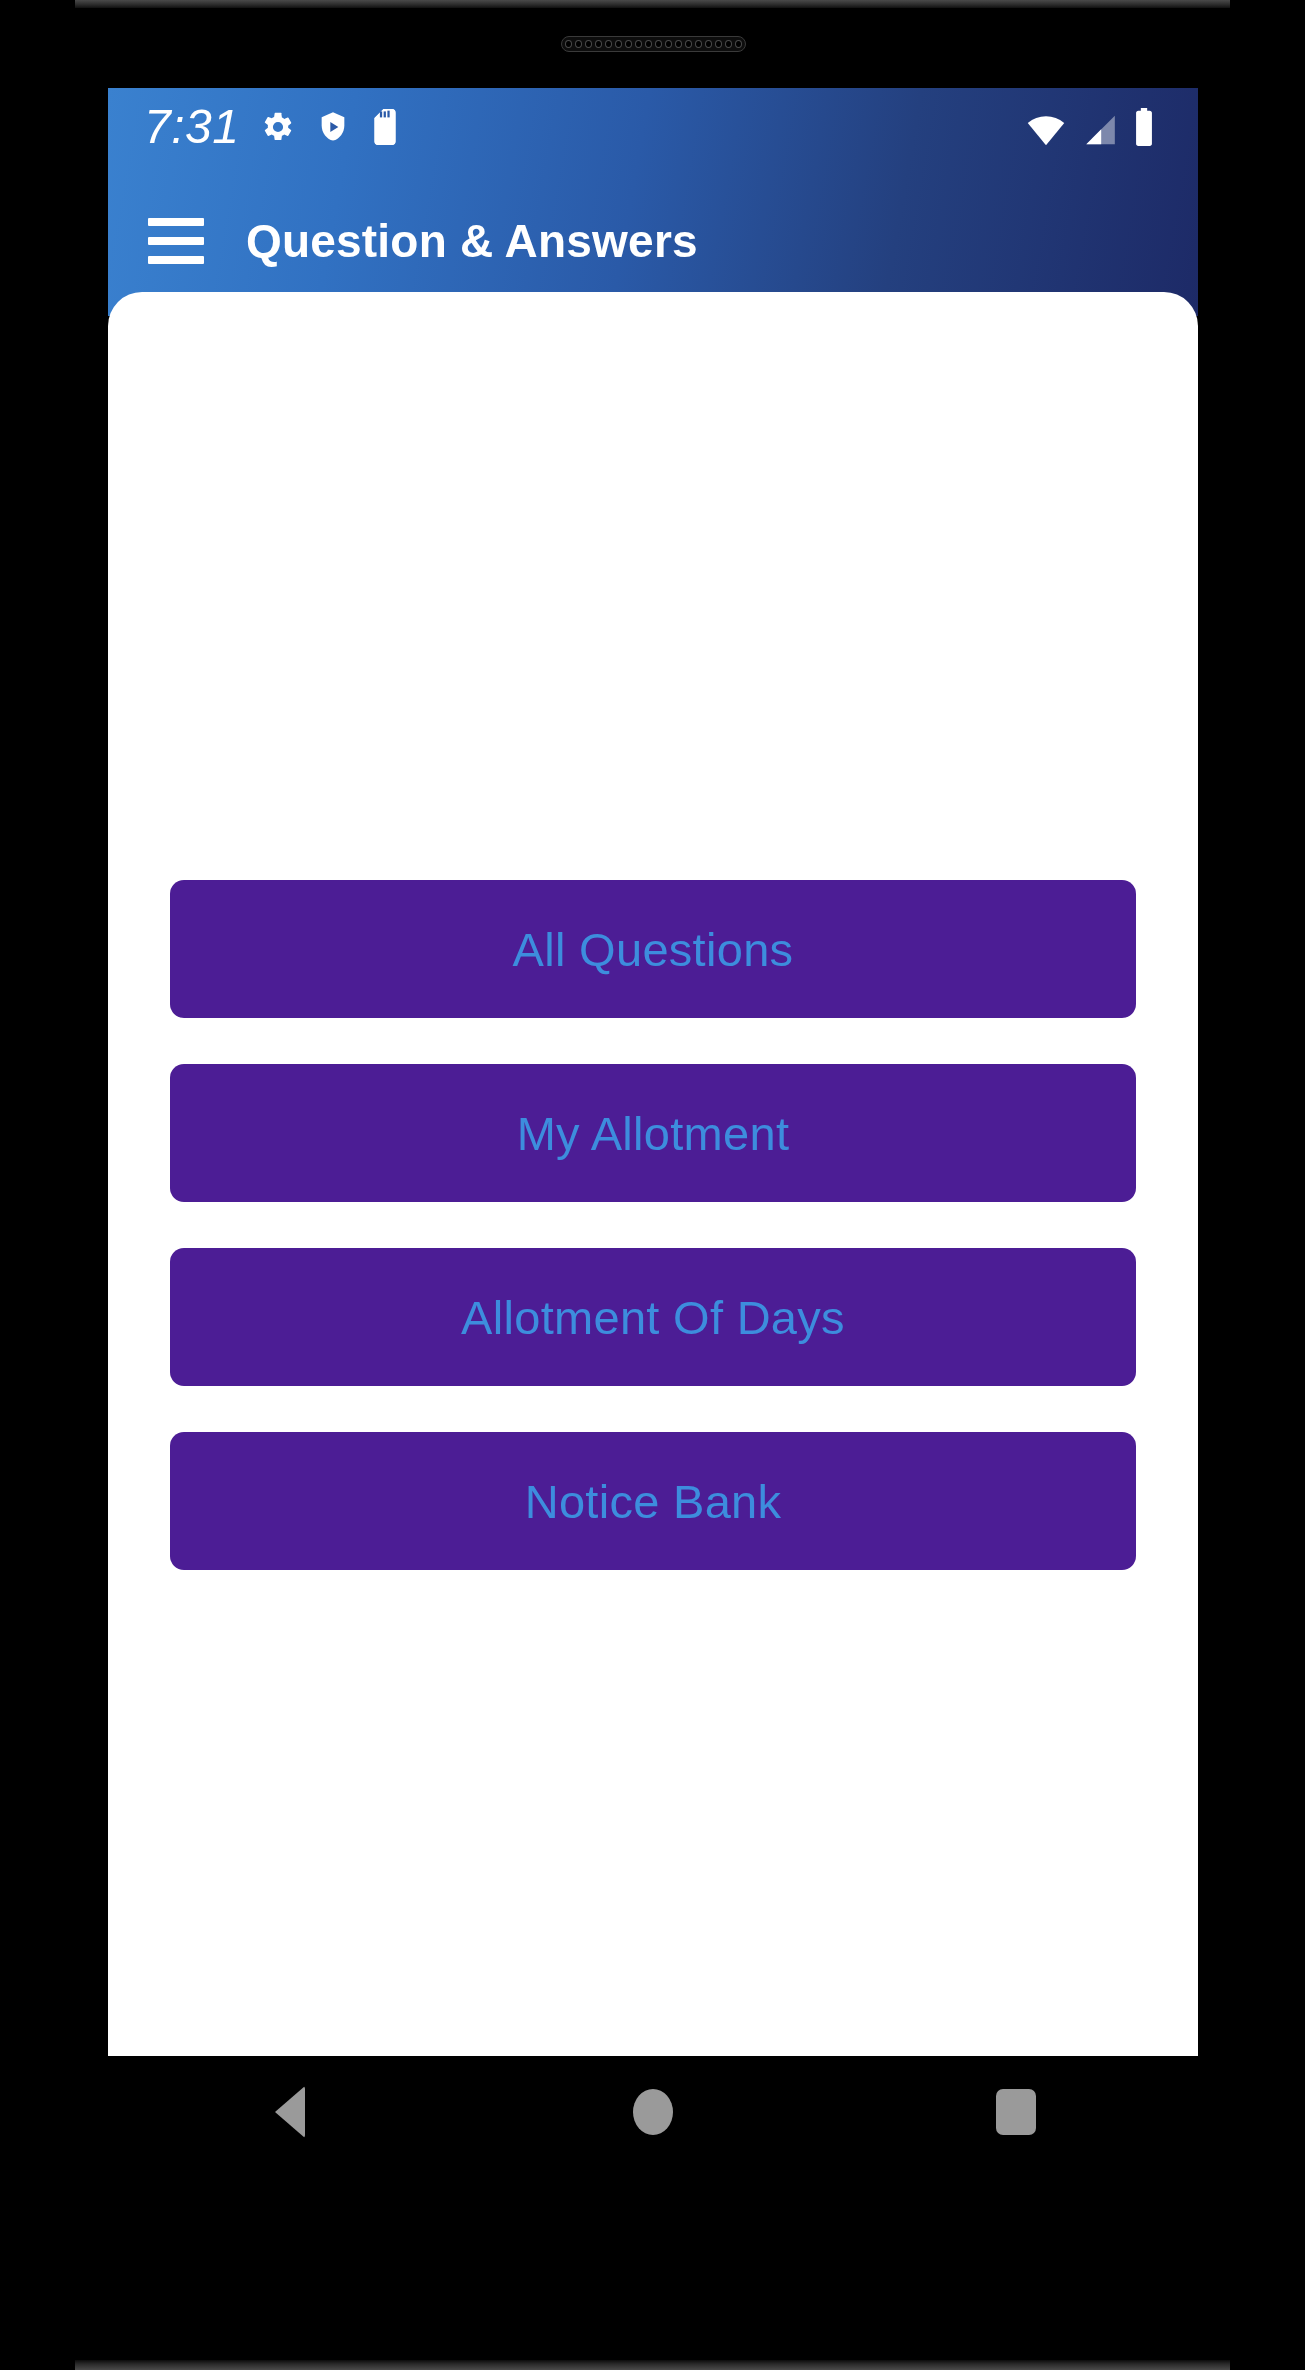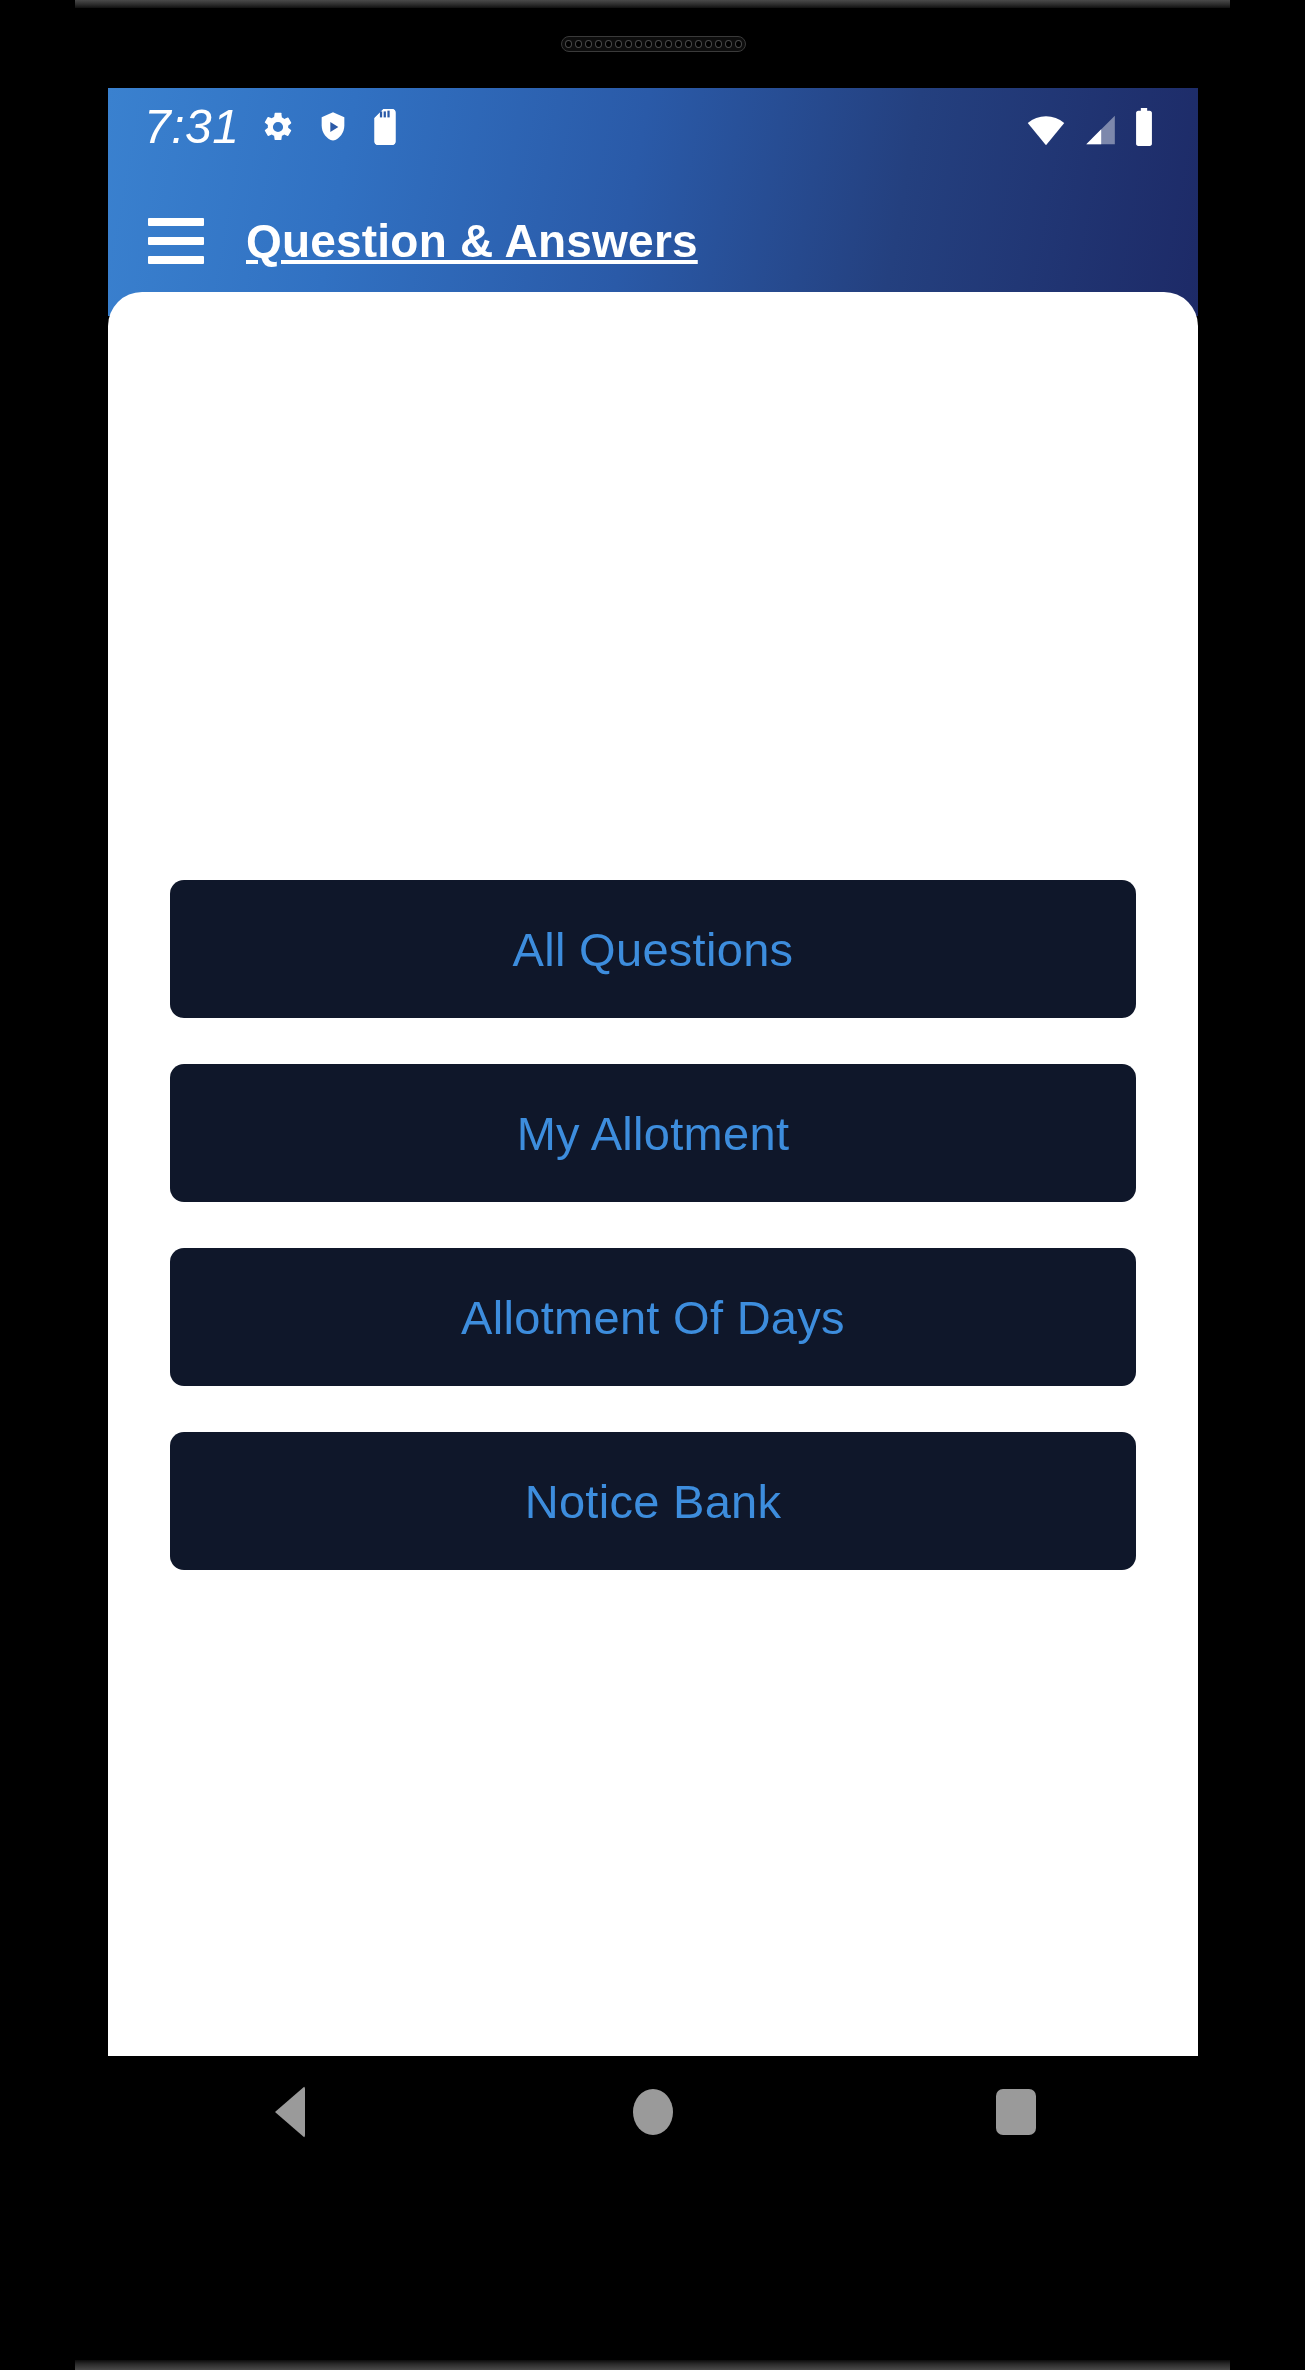--- a/index.html
+++ b/index.html
@@ -80,21 +80,20 @@
     cursor:pointer;
   }
   .hamburger span {
     display:block; width:56px; height:8px; background:#fff; border-radius:1px;
   }
   .app-title {
     margin-left:34px;
     font-size:46px; font-weight:700; color:#fff;
     letter-spacing:0.2px;
     white-space:nowrap;
-    text-decoration:underline;
   }
 
   
   .content {
     position:relative;
     margin-top:-24px;
     width:100%;
     height:1876px;
     background:#ffffff;
     border-top-left-radius:34px;
@@ -103,21 +102,21 @@
     padding:0 62px;
   }
   .button-stack {
     display:flex; flex-direction:column;
     gap:46px;
     margin-top:-10px;
   }
   .menu-button {
     width:100%;
     height:138px;
-    background:#0f172a;
+    background:#4c1d95;
     border:none;
     border-radius:14px;
     color:#3d8ddd;
     font-family:"Liberation Sans", sans-serif;
     font-size:47px;
     font-weight:400;
     letter-spacing:0.3px;
     display:flex; align-items:center; justify-content:center;
     cursor:pointer;
   }

